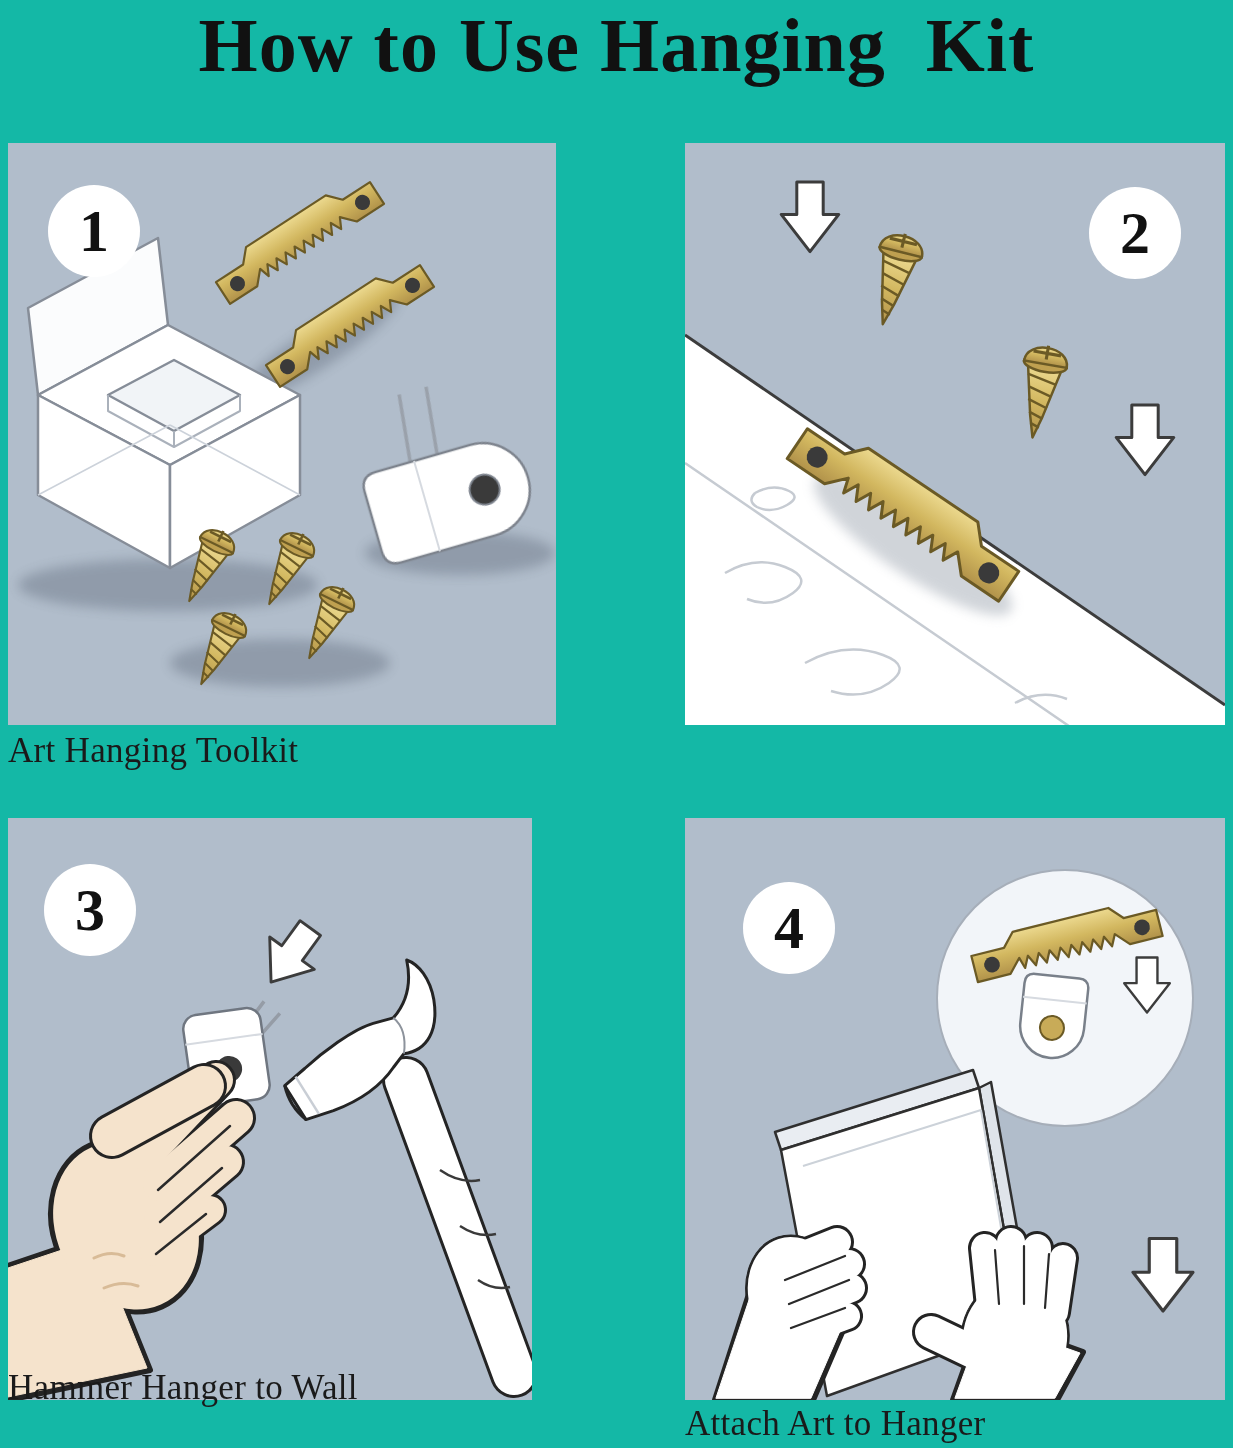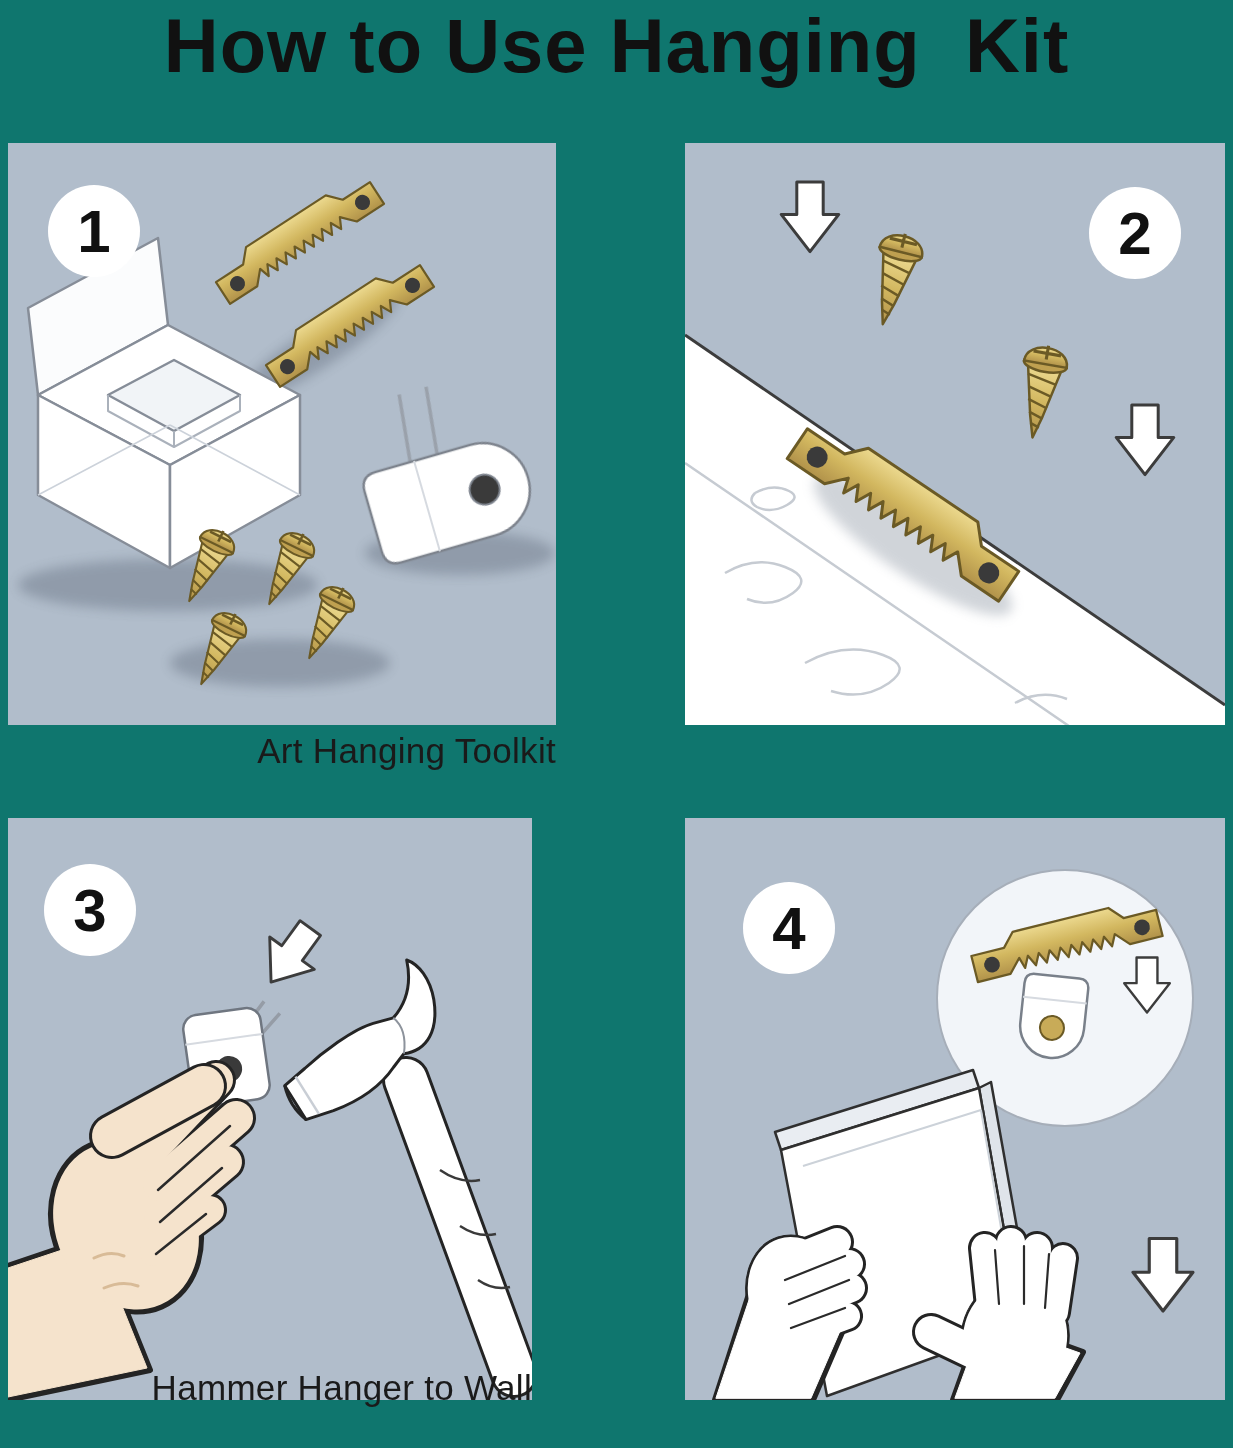--- a/index.html
+++ b/index.html
@@ -1,33 +1,33 @@
 <!DOCTYPE html>
 <html><head>
 <meta charset="utf-8">
 <style>
   html,body{margin:0;padding:0;background:#ffffff;}
-  .page{position:relative;width:1233px;height:1448px;background:#0f766e;overflow:hidden;
-        font-family:Liberation Sans, sans-serif;}
+  .page{position:relative;width:1233px;height:1448px;background:#14b8a6;overflow:hidden;
+        font-family:Liberation Serif, serif;}
   .title{position:absolute;top:2px;left:0;width:100%;text-align:center;
          font-size:76px;font-weight:700;color:#111;letter-spacing:1px;white-space:pre;}
   .panel{position:absolute;background:#b1bdcb;}
   #panel-1{left:8px;top:143px;width:548px;height:582px;}
   #panel-2{left:685px;top:143px;width:540px;height:582px;}
   #panel-3{left:8px;top:818px;width:524px;height:582px;}
   #panel-4{left:685px;top:818px;width:540px;height:582px;}
   .panel svg{position:absolute;left:0;top:0;}
   .badge{position:absolute;width:92px;height:92px;border-radius:50%;background:#ffffff;
          display:flex;align-items:center;justify-content:center;
          font-size:60px;font-weight:700;color:#111;}
   #panel-1 .badge{left:40px;top:42px;}
   #panel-2 .badge{left:404px;top:44px;}
   #panel-3 .badge{left:36px;top:46px;}
   #panel-4 .badge{left:58px;top:64px;}
-  .caption{position:absolute;text-align:right;font-size:35px;color:#1a1a1a;letter-spacing:.3px;}
+  .caption{position:absolute;text-align:left;font-size:35px;color:#1a1a1a;letter-spacing:.3px;}
   #caption-1{left:8px;top:731px;width:548px;}
   #caption-2{left:685px;top:731px;width:540px;}
   #caption-3{left:8px;top:1368px;width:524px;}
   #caption-4{left:685px;top:1404px;width:540px;}
 </style>
 </head>
 <body>
 
 <div class="page">
 
@@ -222,14 +222,15 @@
       </g>
       <use href="#arrowDown" transform="translate(478,458) scale(1.25)"></use>
     </svg>
     <div class="badge">
       <span>4</span>
     </div>
   </div>
 
   <div class="caption" id="caption-1">Art Hanging Toolkit</div>
   <div class="caption" id="caption-3">Hammer Hanger to Wall</div>
+  <div class="caption" id="caption-4">Attach Art to Hanger</div>
 
 </div>
 
 </body></html>

